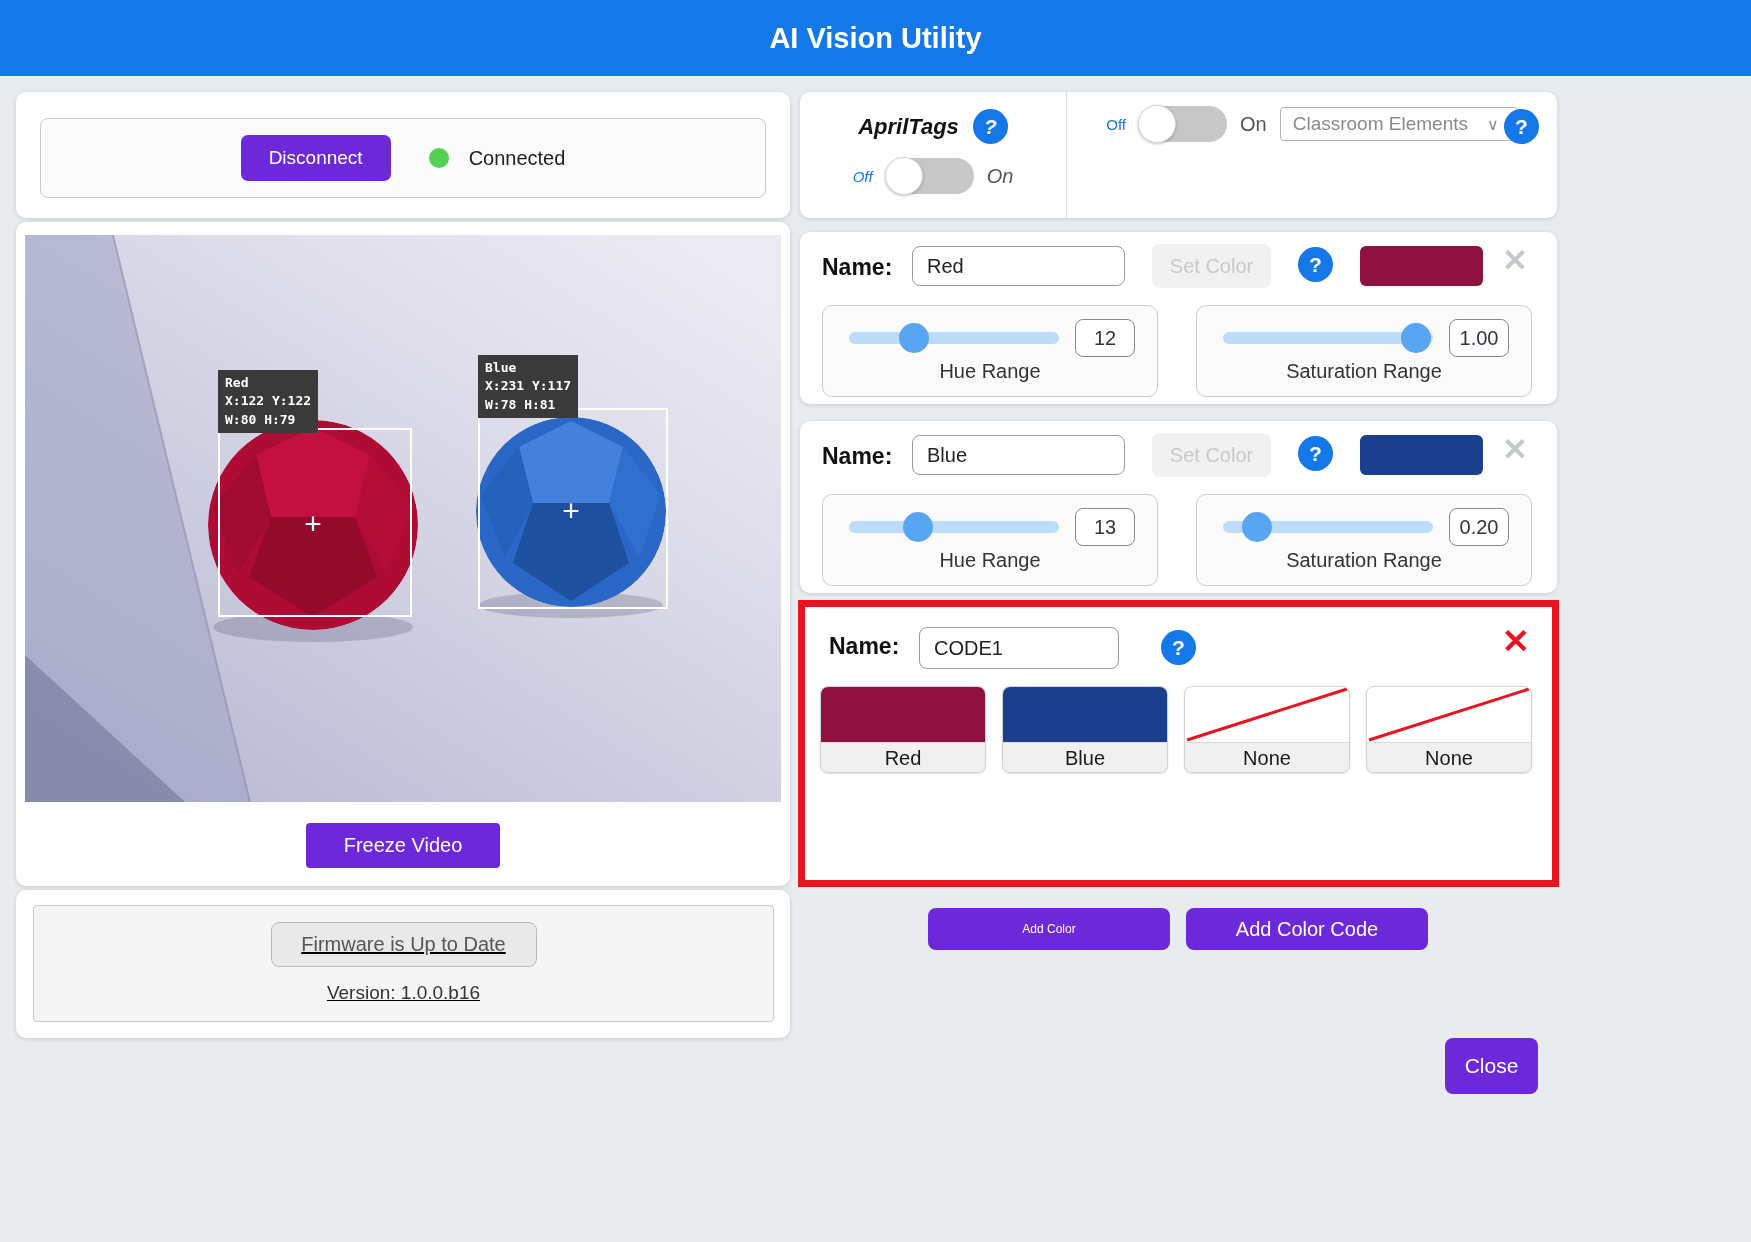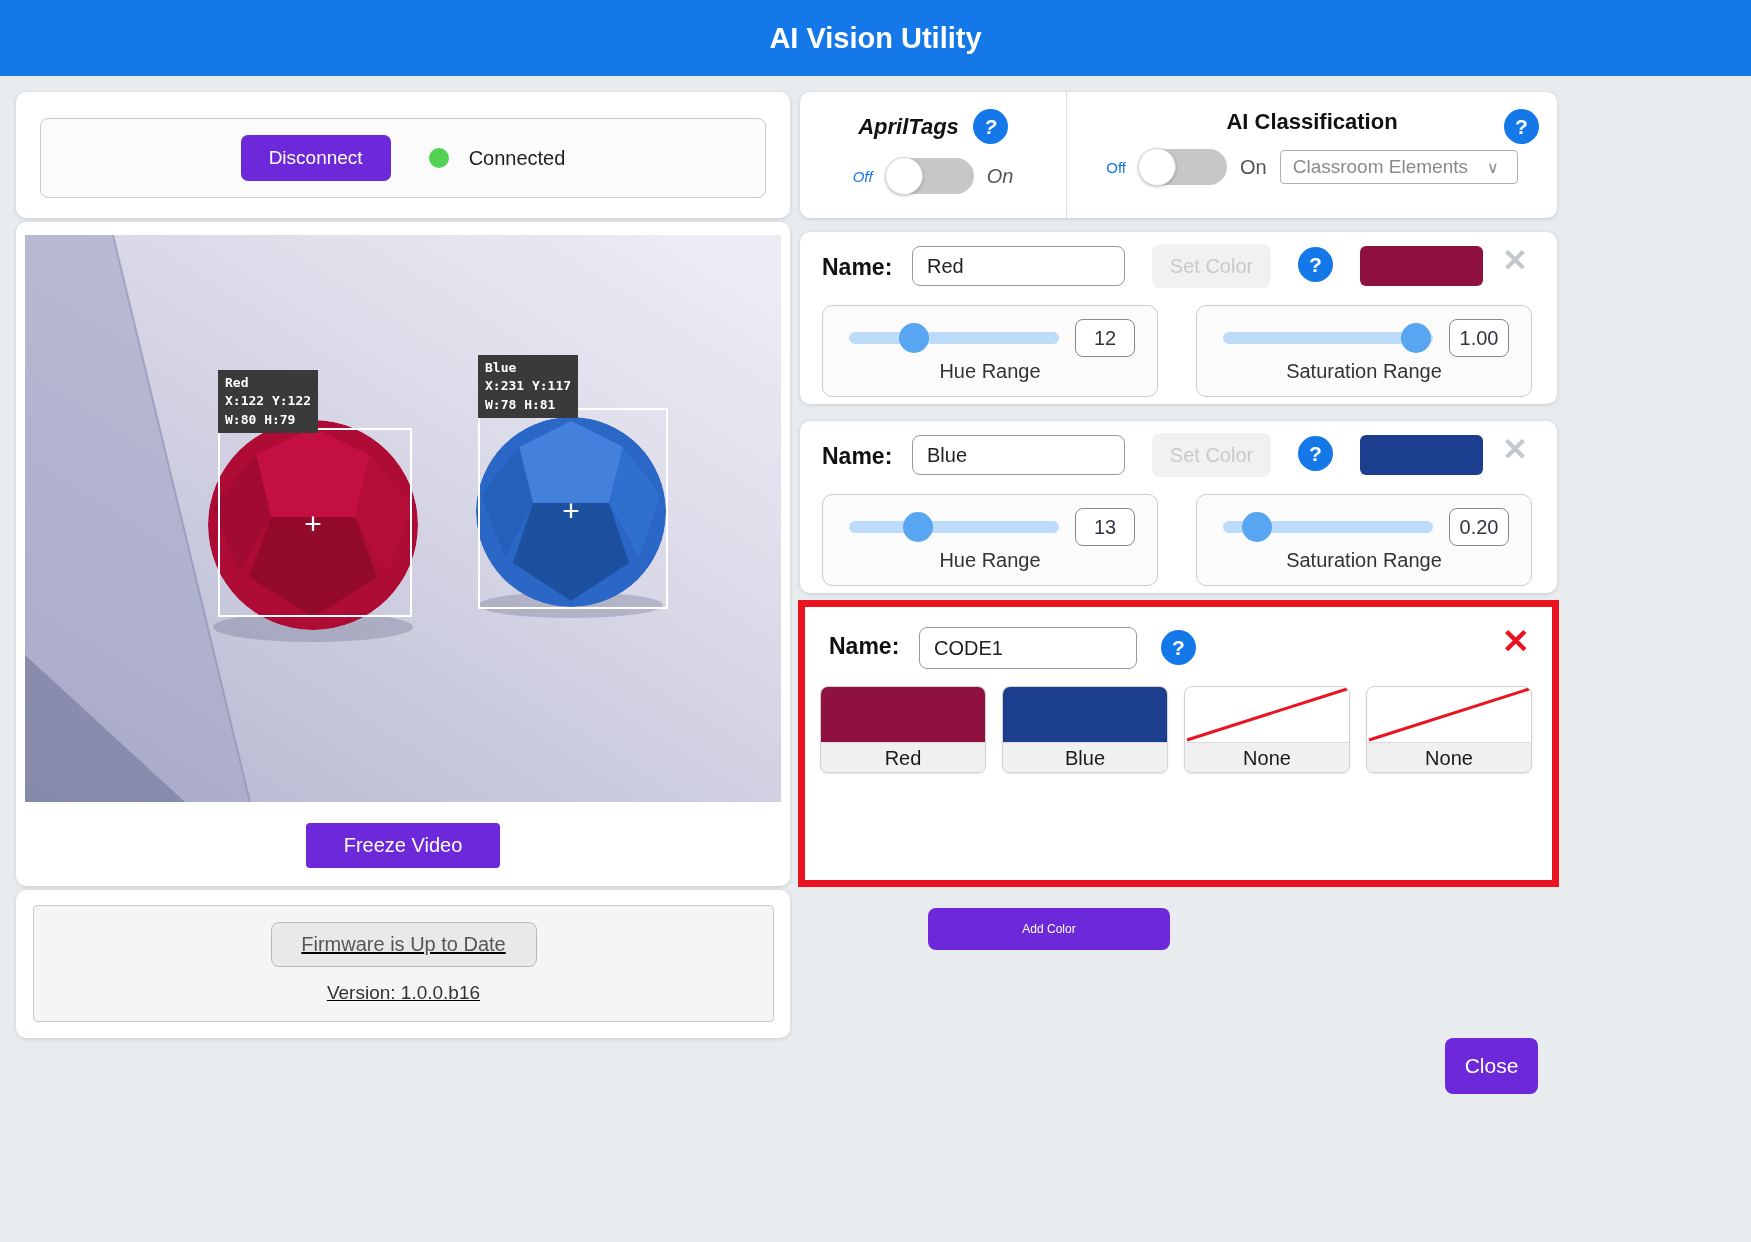--- a/index.html
+++ b/index.html
@@ -85,21 +85,21 @@
   .thumb{position:absolute;top:0;width:30px;height:30px;border-radius:50%;background:#58a6f1;
          transform:translateX(-50%);cursor:pointer;}
   .value-box{margin-left:16px;width:58px;height:36px;border:1px solid #888;border-radius:8px;
              display:flex;align-items:center;justify-content:center;font-size:20px;color:#334;background:#fff;}
   .group-label{text-align:center;font-size:20px;color:#333;margin-top:3px;}
 
   
   .code-box{position:absolute;left:798px;top:600px;width:761px;height:287px;background:#fff;
             border:7px solid #ea1421;box-sizing:border-box;}
   .code-box .name-label{left:24px;top:26px;}
-  .code-box .name-input{left:114px;top:20px;width:218px;height:42px;}
+  .code-box .name-input{left:114px;top:20px;width:200px;height:42px;}
   .code-help{position:absolute;left:356px;top:23px;}
   .code-close{position:absolute;right:22px;top:14px;font-size:34px;font-weight:700;color:#ea1421;cursor:pointer;}
   .tile{position:absolute;top:79px;width:166px;height:87px;border:1px solid #d2d2d2;border-radius:8px;
         overflow:hidden;box-sizing:border-box;box-shadow:0 1px 2px rgba(0,0,0,.12);cursor:pointer;background:#fff;}
   .tile-color{position:relative;height:55px;}
   .tile-color svg{position:absolute;left:0;top:0;}
   .tile-label{height:30px;background:#f0f0f0;border-top:1px solid #dcdcdc;display:flex;
               align-items:center;justify-content:center;font-size:20px;color:#1a1a1a;}
 
   
@@ -198,23 +198,20 @@
       </div>
       <div class="toggle-row">
         <span class="off-label">Off</span>
         <span class="toggle">
             <span class="knob"></span>
           </span>
         <span class="on-label">On</span>
       </div>
     </div>
     <div class="feature-right">
-      <div class="feat-title-row">
-        <span class="feat-title">AI Classification</span>
-      </div>
       <span class="help ai-help">?</span>
       <div class="toggle-row">
         <span class="off-label">Off</span>
         <span class="toggle">
             <span class="knob"></span>
           </span>
         <span class="on-label">On</span>
         <span class="dropdown">
           <span>Classroom Elements</span>
           <span class="chev">∨</span>
@@ -307,15 +304,16 @@
       <div class="tile-color">
         <svg width="164" height="55">
           <line x1="2" y1="53" x2="162" y2="2" stroke="#ea1421" stroke-width="3"></line>
         </svg>
       </div>
       <div class="tile-label">None</div>
     </div>
   </section>
 
   <button class="btn add-color-btn">Add Color</button>
+  <button class="btn add-code-btn">Add Color Code</button>
   <button class="btn close-btn">Close</button>
 
 </div>
 
 </body></html>

